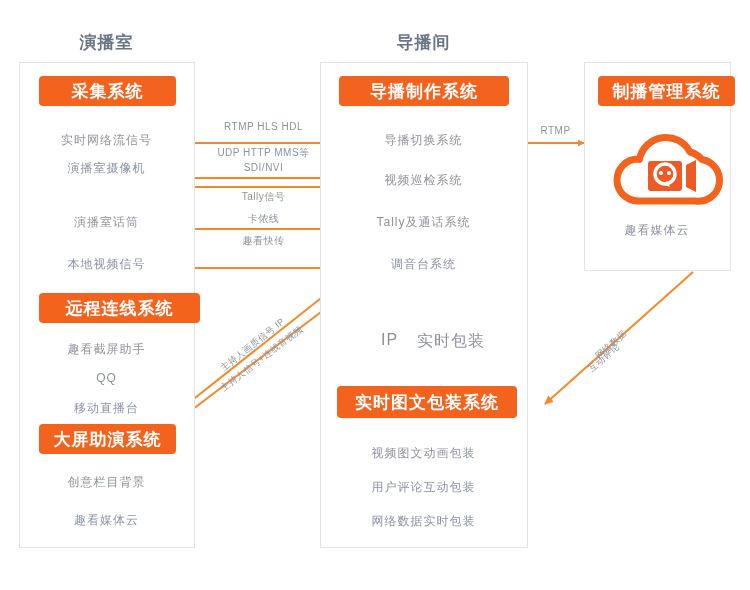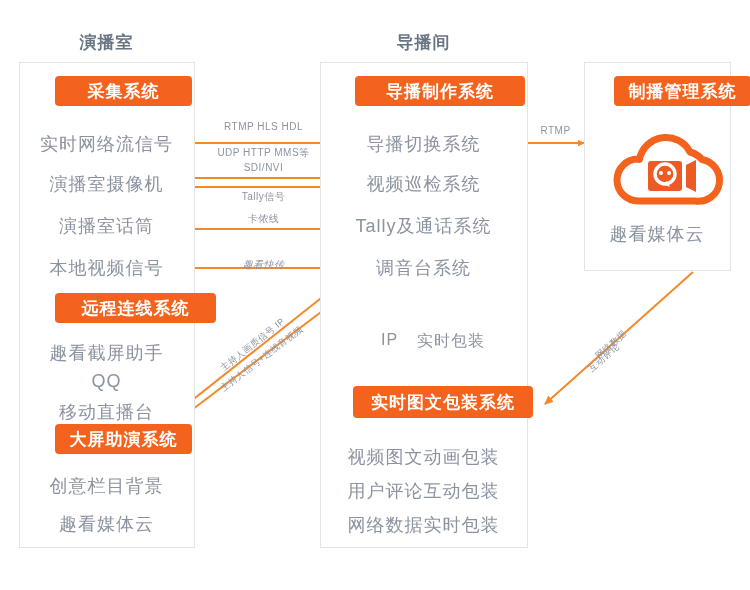--- a/index.html
+++ b/index.html
@@ -41,28 +41,27 @@
     color: #ffffff;
     font-size: 17px;
     font-weight: bold;
     letter-spacing: 1px;
     border-radius: 4px;
     display: flex;
     align-items: center;
     justify-content: center;
     box-sizing: border-box;
     white-space: nowrap;
-    margin-left: 16px;
   }
 
   
   .item {
     position: absolute;
     color: #8b93a0;
-    font-size: 18px;
+    font-size: 12px;
     letter-spacing: 1px;
     text-align: center;
     white-space: nowrap;
   }
 
   
   .edge-label {
     position: absolute;
     color: #8b93a0;
     font-size: 10px;
@@ -166,21 +165,21 @@
       <circle cx="57" cy="38" r="2" fill="#ffffff"></circle>
     </g>
   </svg>
 
   <div class="col-title" style="left:19px; top:31px; width:175px;">演播室</div>
   <div class="col-title" style="left:320px; top:31px; width:207px;">导播间</div>
 
   <div class="chip" style="left:39px; top:76px; width:137px; height:30px;">采集系统</div>
 
   <div class="item" style="left:19px; top:132px; width:175px;">实时网络流信号</div>
-  <div class="item" style="left:19px; top:172px; width:175px;">演播室摄像机</div>
+  <div class="item" style="left:19px; top:160px; width:175px;">演播室摄像机</div>
   <div class="item" style="left:19px; top:214px; width:175px;">演播室话筒</div>
   <div class="item" style="left:19px; top:256px; width:175px;">本地视频信号</div>
 
   <div class="chip" style="left:39px; top:293px; width:161px; height:30px;">远程连线系统</div>
 
   <div class="item" style="left:19px; top:341px; width:175px;">趣看截屏助手</div>
   <div class="item" style="left:19px; top:371px; width:175px;">QQ</div>
   <div class="item" style="left:19px; top:400px; width:175px;">移动直播台</div>
 
   <div class="chip" style="left:39px; top:424px; width:137px; height:30px;">大屏助演系统</div>
@@ -204,21 +203,21 @@
   <div class="chip" style="left:598px; top:76px; width:137px; height:30px;">制播管理系统</div>
 
   <div class="item" style="left:584px; top:222px; width:146px;">趣看媒体云</div>
 
   <div class="edge-label" style="left:196px; top:120px; width:135px;">RTMP HLS HDL</div>
   <div class="edge-label" style="left:196px; top:146px; width:135px;">UDP  HTTP MMS等</div>
 
   <div class="edge-label" style="left:196px; top:161px; width:135px;">SDI/NVI</div>
   <div class="edge-label" style="left:196px; top:190px; width:135px;">Tally信号</div>
   <div class="edge-label" style="left:196px; top:212px; width:135px;">卡侬线</div>
-  <div class="edge-label" style="left:196px; top:258px; width:135px;font-style:italic;">趣看快传</div>
+  <div class="edge-label" style="left:196px; top:234px; width:135px;">趣看快传</div>
 
   <div class="edge-label" style="left:528px; top:124px; width:55px;">RTMP</div>
 
   <div class="diag-label" style="left:222px; top:363px; transform:rotate(-38.5deg);">主持人画质信号 IP</div>
   <div class="diag-label" style="left:222px; top:383px; transform:rotate(-37.5deg);">主持人信号+连线音视频</div>
 
   <div class="diag-label" style="left:597px; top:351px; transform:rotate(-41.5deg);">网络数据</div>
   <div class="diag-label" style="left:590px; top:364px; transform:rotate(-41.5deg);">互动评论</div>
 
   <div class="ip-label" style="left:381px; top:331px;">IP</div>

